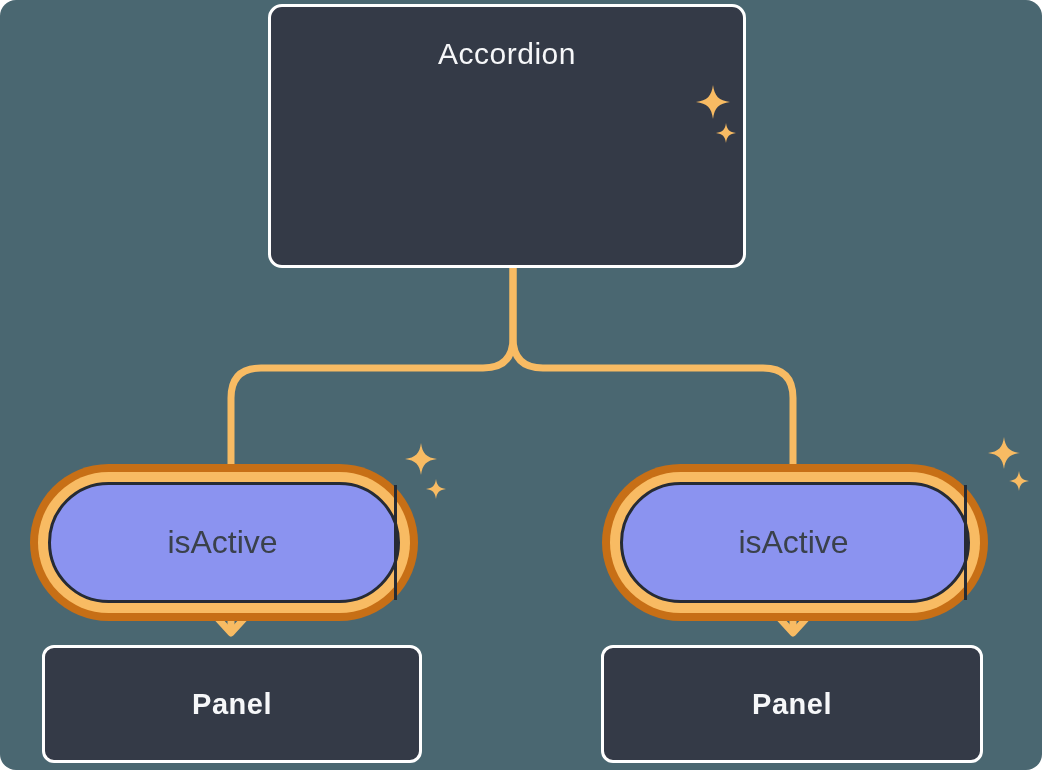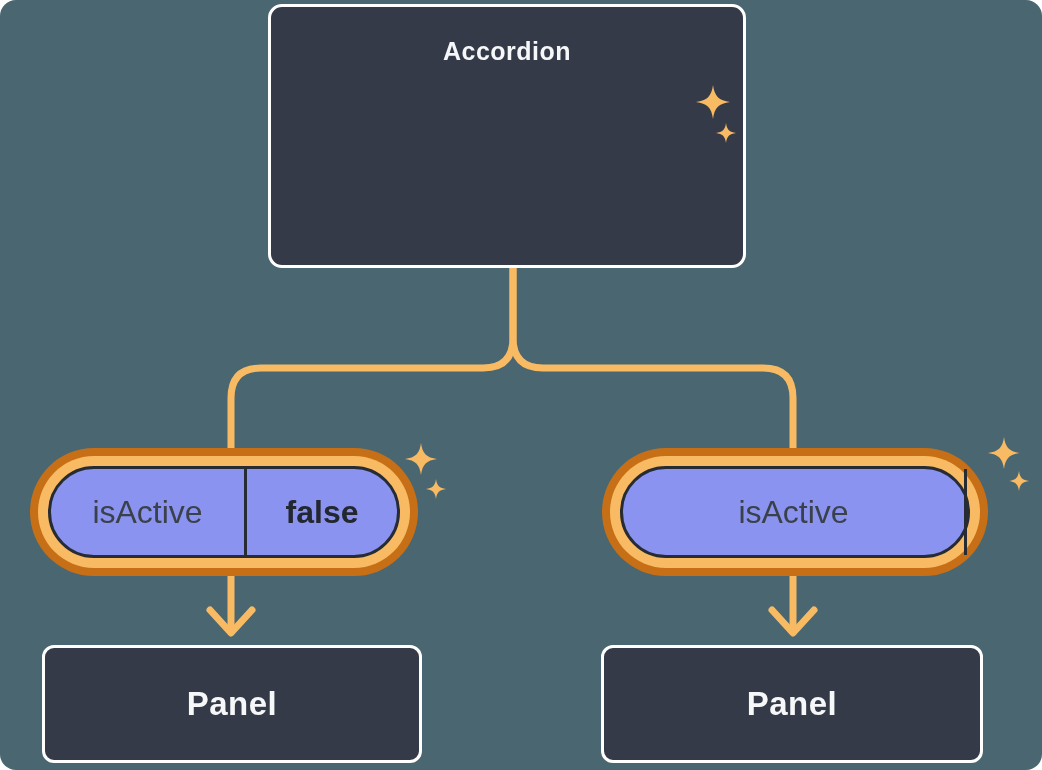--- a/index.html
+++ b/index.html
@@ -15,43 +15,43 @@
 
   .box{
     position:absolute;z-index:2;box-sizing:border-box;
     background:var(--box-fill,#343A47);
     border:3px solid var(--box-border,#FFFFFF);
     border-radius:14px;
   }
   .accordion-box{left:268px;top:4px;width:478px;height:264px;}
   .box-title{
     margin-top:30px;text-align:center;
-    color:var(--light-text,#F6F7F9);font-size:25px;font-weight:700;letter-spacing:0.5px;
+    color:var(--light-text,#F6F7F9);font-size:30px;font-weight:400;letter-spacing:0.5px;
   }
   .panel-box{height:118px;border-radius:12px;display:flex;align-items:center;justify-content:center;}
   .panel-left{left:42px;top:645px;width:380px;}
   .panel-right{left:601px;top:645px;width:382px;}
-  .panel-label{color:var(--light-text,#F6F7F9);font-size:33px;font-weight:600;letter-spacing:0.5px;}
+  .panel-label{color:var(--light-text,#F6F7F9);font-size:29px;font-weight:600;letter-spacing:0.5px;}
 
   .pill{
     position:absolute;z-index:2;box-sizing:border-box;display:flex;align-items:stretch;
     border-radius:999px;
   }
   .state-pill{
     left:317px;top:107px;width:383px;height:116px;
     background:var(--box-fill,#343A47);
     border:10px solid var(--orange-light,#F8BB63);
     box-shadow:0 0 0 7px var(--orange-dark,#C76F16);
   }
   .state-pill .cell{color:var(--purple-text,#8890EA);font-size:31px;}
   .state-pill .divider{width:2px;background:var(--orange-divider,#E8A14D);}
   .state-pill .cell.value{width:88px;font-weight:700;}
 
   .prop-pill{
-    top:466px;height:92px;
+    top:482px;height:121px;
     background:var(--purple-fill,#8B93F0);
     border:3px solid var(--pill-outline,#262B34);
     box-shadow:0 0 0 10px var(--orange-light,#F8BB63),0 0 0 18px var(--orange-dark,#C76F16);
   }
   .prop-pill-left{left:48px;width:352px;}
   .prop-pill-right{left:620px;width:350px;}
   .prop-pill .cell{color:var(--dark-text,#3A414B);font-size:32px;}
   .prop-pill .divider{width:3px;background:var(--pill-outline,#262B34);}
   .prop-pill .cell.value{font-weight:700;color:var(--dark-value,#23272F);}
   .prop-pill-left .cell.value{width:150px;}
@@ -73,21 +73,20 @@
   </svg>
 
   <div class="box accordion-box">
     <div class="box-title">Accordion</div>
   </div>
 
 
   <div class="pill prop-pill prop-pill-left">
     <div class="cell name">isActive</div>
     <div class="divider"></div>
-    <div class="cell value">false</div>
   </div>
 
   <div class="pill prop-pill prop-pill-right">
     <div class="cell name">isActive</div>
     <div class="divider"></div>
   </div>
 
   <div class="box panel-box panel-left">
     <div class="panel-label">Panel</div>
   </div>

